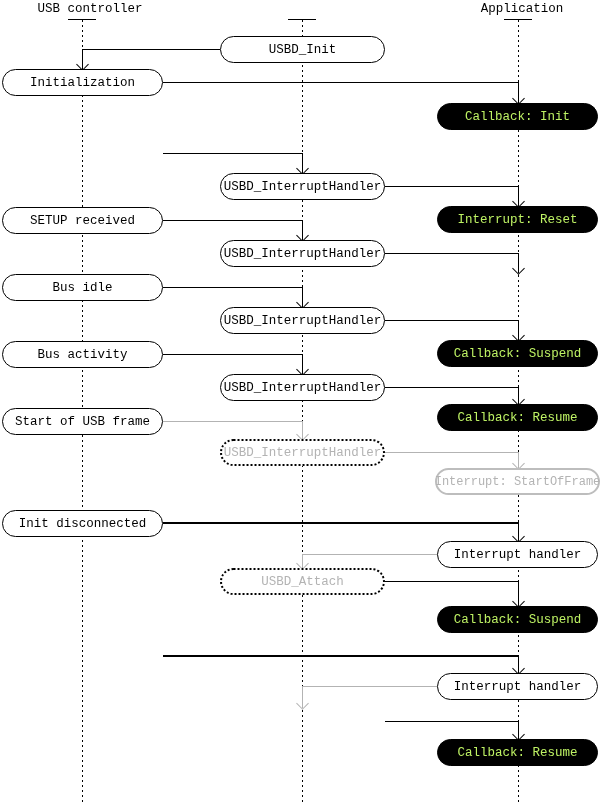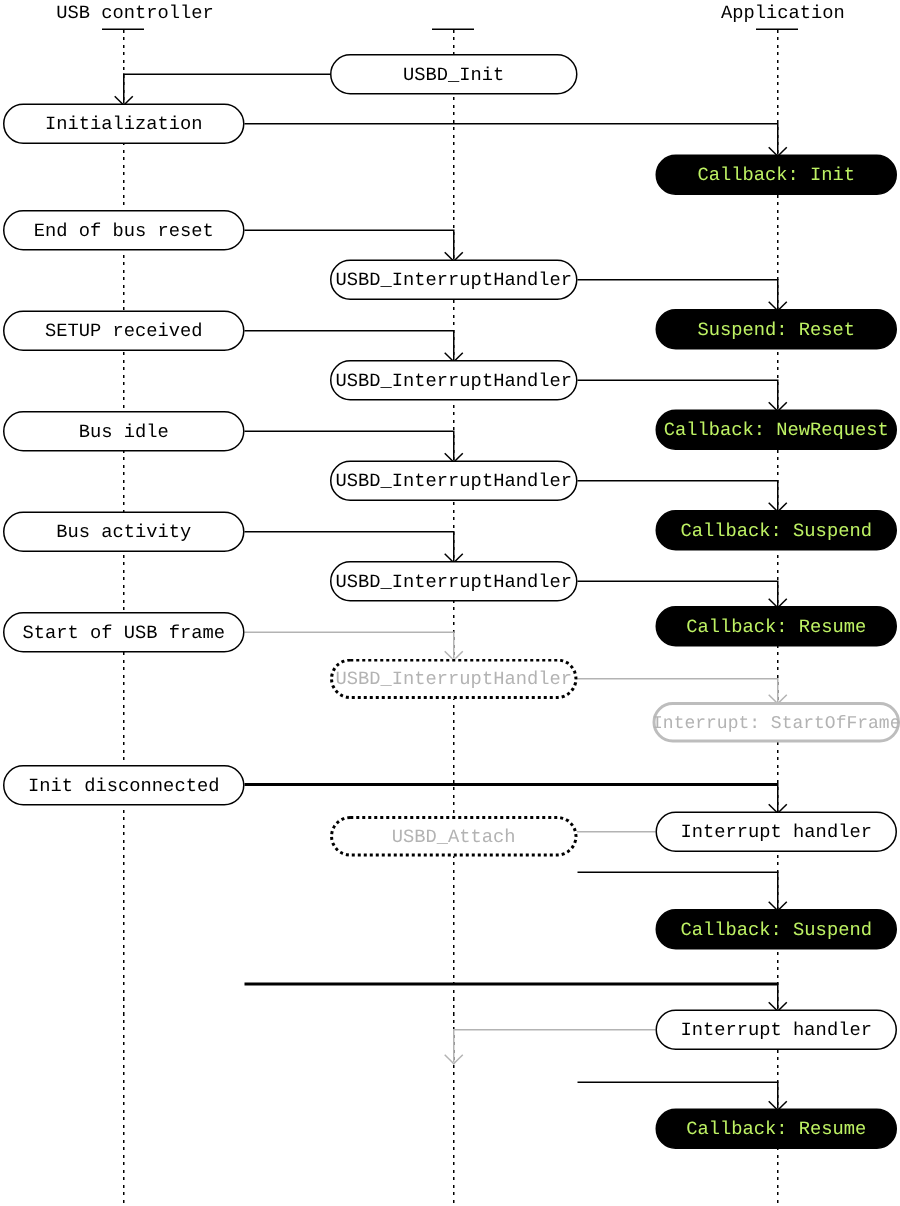--- a/index.html
+++ b/index.html
@@ -110,33 +110,31 @@
   <div class="hline" style="left:385px;top:721px;width:133px"></div>
   <div class="vline" style="left:518px;top:721px;height:18px"></div>
   <div class="arrow" style="left:514px;top:730px"></div>
 
   <div class="node" style="left:220px;top:36px;width:165px">USBD_Init</div>
   <div class="node" style="left:220px;top:173px;width:165px">USBD_InterruptHandler</div>
   <div class="node" style="left:220px;top:240px;width:165px">USBD_InterruptHandler</div>
   <div class="node" style="left:220px;top:307px;width:165px">USBD_InterruptHandler</div>
   <div class="node" style="left:220px;top:374px;width:165px">USBD_InterruptHandler</div>
   <div class="node disabled" style="left:220px;top:439px;width:165px">USBD_InterruptHandler</div>
-  <div class="node disabled" style="left:220px;top:544px;width:165px">USBD_Attach</div>
+  <div class="node disabled" style="left:220px;top:568px;width:165px">USBD_Attach</div>
 
   <div class="node" style="left:2px;top:69px;width:161px">Initialization</div>
-  <div class="node" style="left:2px;top:140px;width:161px">End of bus reset</div>
   <div class="node" style="left:2px;top:274px;width:161px">Bus idle</div>
   <div class="node" style="left:2px;top:207px;width:161px">SETUP received</div>
   <div class="node" style="left:2px;top:341px;width:161px">Bus activity</div>
   <div class="node" style="left:2px;top:408px;width:161px">Start of USB frame</div>
   <div class="node" style="left:2px;top:510px;width:161px">Init disconnected</div>
 
   <div class="node cb" style="left:437px;top:103px;width:161px">Callback: Init</div>
-  <div class="node cb" style="left:437px;top:206px;width:161px">Suspend: Reset</div>
-  <div class="node cb" style="left:437px;top:273px;width:161px">Callback: NewRequest</div>
+  <div class="node cb" style="left:437px;top:206px;width:161px">Interrupt: Reset</div>
   <div class="node cb" style="left:437px;top:340px;width:161px">Callback: Suspend</div>
   <div class="node cb" style="left:437px;top:404px;width:161px">Callback: Resume</div>
   <div class="node ghost" style="left:435px;top:468px;width:165px;font-size:12px">Interrupt: StartOfFrame</div>
   <div class="node" style="left:437px;top:541px;width:161px">Interrupt handler</div>
   <div class="node cb" style="left:437px;top:606px;width:161px">Callback: Suspend</div>
   <div class="node" style="left:437px;top:673px;width:161px">Interrupt handler</div>
   <div class="node cb" style="left:437px;top:739px;width:161px">Callback: Resume</div>
 
 </div>
 

